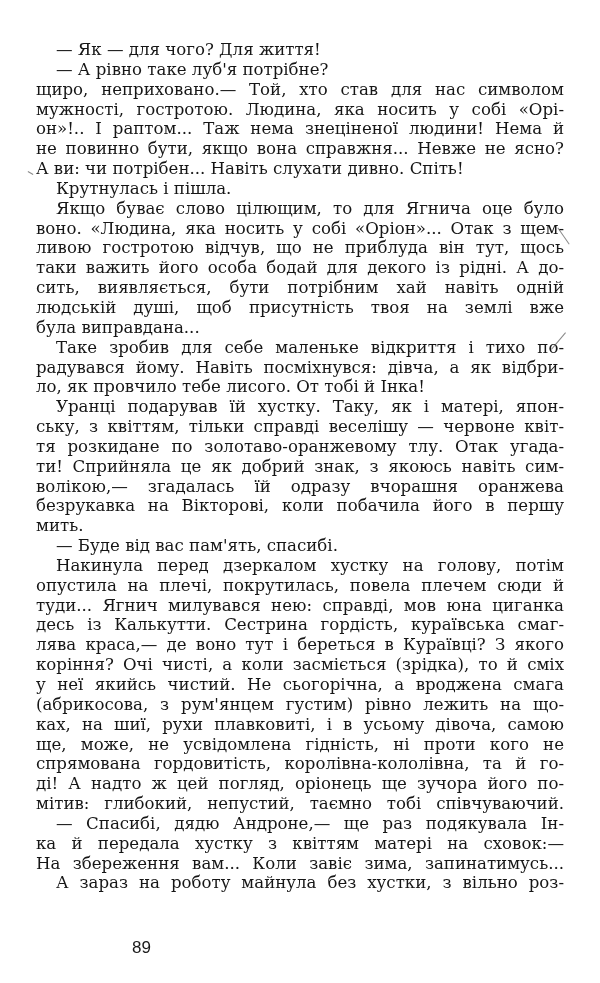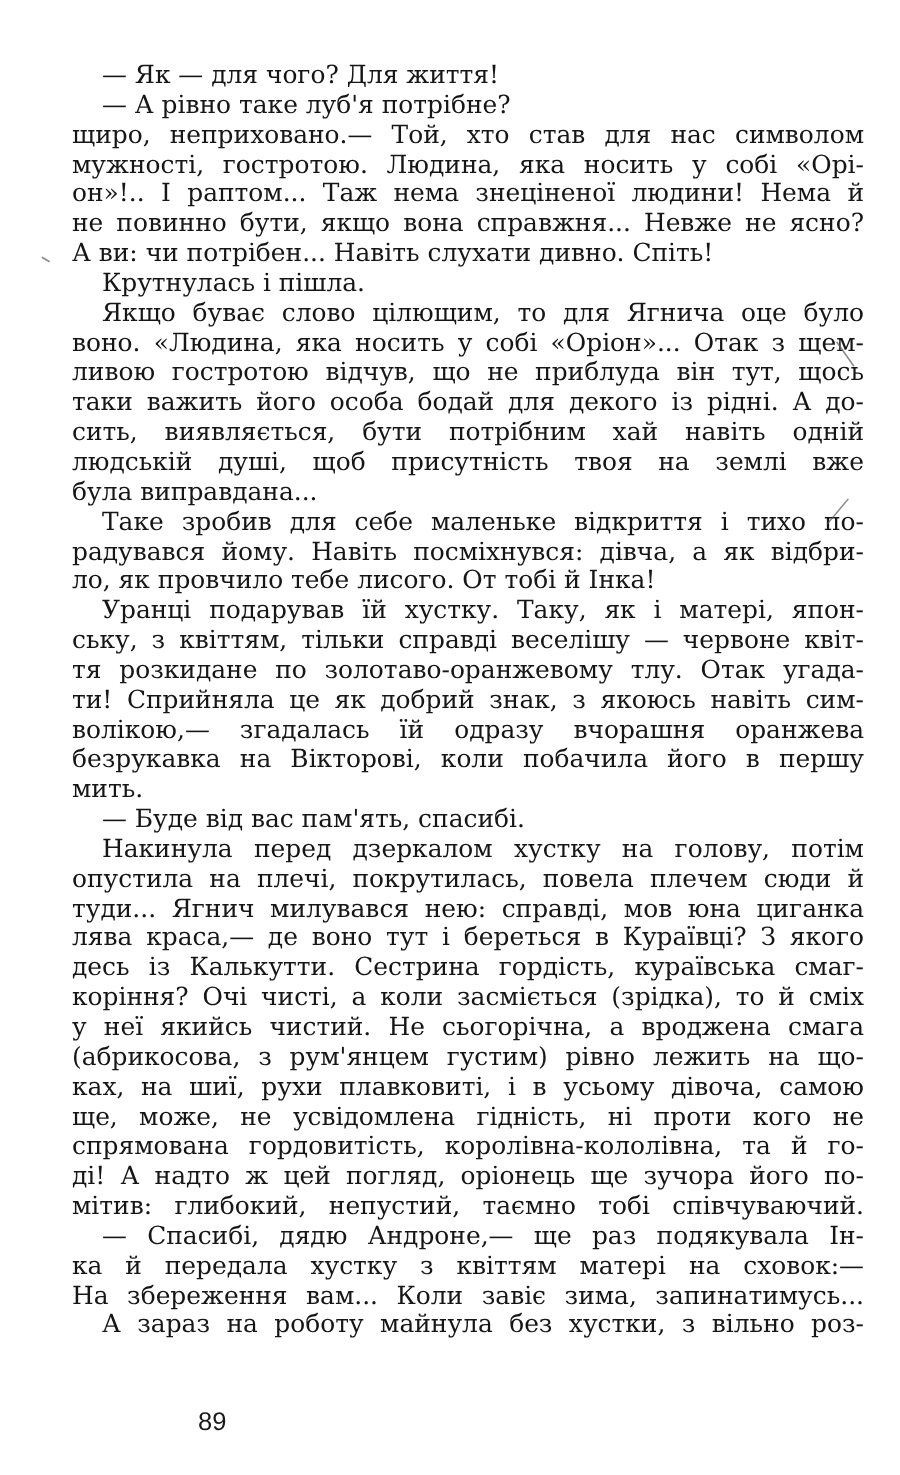--- a/index.html
+++ b/index.html
@@ -10,21 +10,21 @@
     body {
       width: 600px;
       height: 983px;
       position: relative;
       overflow: hidden;
       font-family: "DejaVu Serif", "Liberation Serif", serif;
       color: #161616;
     }
     .page {
       position: absolute;
-      left: 48px;
+      left: 36px;
       top: 40px;
       width: 528px;
     }
     .line {
       display: block;
       height: 19.85px;
       line-height: 19.85px;
       font-size: 16.6px;
       white-space: nowrap;
       text-align: justify;
@@ -79,22 +79,22 @@
     <span class="line">ську, з квіттям, тільки справді веселішу — червоне квіт-</span>
     <span class="line">тя розкидане по золотаво-оранжевому тлу. Отак угада-</span>
     <span class="line">ти! Сприйняла це як добрий знак, з якоюсь навіть сим-</span>
     <span class="line">волікою,— згадалась їй одразу вчорашня оранжева</span>
     <span class="line">безрукавка на Вікторові, коли побачила його в першу</span>
     <span class="line last">мить.</span>
     <span class="line indent last">— Буде від вас пам'ять, спасибі.</span>
     <span class="line indent">Накинула перед дзеркалом хустку на голову, потім</span>
     <span class="line">опустила на плечі, покрутилась, повела плечем сюди й</span>
     <span class="line">туди... Ягнич милувався нею: справді, мов юна циганка</span>
+    <span class="line">десь із Калькутти. Сестрина гордість, кураївська смаг-</span>
     <span class="line">лява краса,— де воно тут і береться в Кураївці? З якого</span>
-    <span class="line">десь із Калькутти. Сестрина гордість, кураївська смаг-</span>
     <span class="line">коріння? Очі чисті, а коли засміється (зрідка), то й сміх</span>
     <span class="line">у неї якийсь чистий. Не сьогорічна, а вроджена смага</span>
     <span class="line">(абрикосова, з рум'янцем густим) рівно лежить на що-</span>
     <span class="line">ках, на шиї, рухи плавковиті, і в усьому дівоча, самою</span>
     <span class="line">ще, може, не усвідомлена гідність, ні проти кого не</span>
     <span class="line">спрямована гордовитість, королівна-кололівна, та й го-</span>
     <span class="line">ді! А надто ж цей погляд, оріонець ще зучора його по-</span>
     <span class="line">мітив: глибокий, непустий, таємно тобі співчуваючий.</span>
     <span class="line indent">— Спасибі, дядю Андроне,— ще раз подякувала Ін-</span>
     <span class="line">ка й передала хустку з квіттям матері на сховок:—</span>

